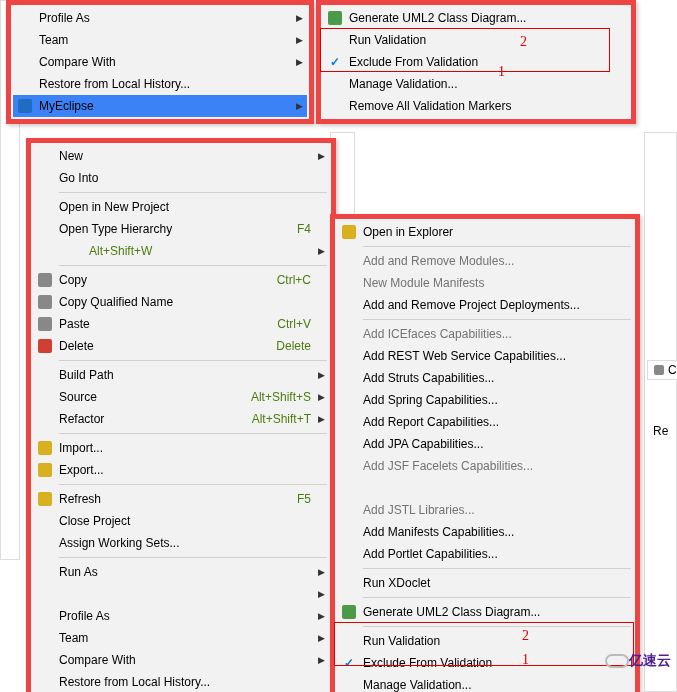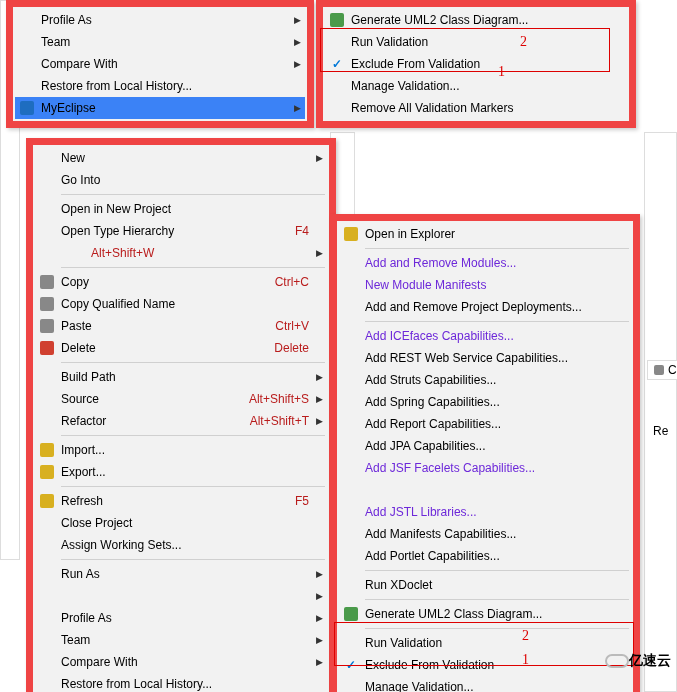--- a/index.html
+++ b/index.html
@@ -7,50 +7,50 @@
       font-family: "Segoe UI", Tahoma, sans-serif;
       font-size: 12px;
       background: #fff;
       width: 677px;
       height: 692px;
       position: relative;
       overflow: hidden;
     }
     .menu {
       background: #f2f2f2;
-      border: 7px solid #ef4444;
+      border: 5px solid #ef4444;
       box-shadow: 2px 2px 4px rgba(0,0,0,0.2);
       position: absolute;
       padding: 2px;
     }
     .menu-item {
       display: flex;
       align-items: center;
       height: 22px;
       padding: 0 18px 0 26px;
       position: relative;
       cursor: default;
       color: #000;
     }
-    .menu-item.disabled { color: #6d28d9; }
+    .menu-item.disabled { color: #737373; }
     .menu-item.highlight { background: #3b82f6; }
     .label { flex: 1; white-space: nowrap; }
-    .shortcut { margin-left: 30px; color: #b91c1c; white-space: nowrap; }
+    .shortcut { margin-left: 30px; color: #4d7c0f; white-space: nowrap; }
     .arrow { position: absolute; right: 4px; font-size: 9px; color: #333; }
     .icon-slot { position: absolute; left: 4px; width: 16px; height: 16px; display:flex; align-items:center; justify-content:center; }
     .sep { height: 1px; background: #d0d0d0; margin: 3px 2px 3px 26px; }
     .redbox { position: absolute; border: 1px solid #d00; pointer-events:none; }
     .anno { position: absolute; color: #d00; font-family: serif; font-size: 14px; }
     .checkmark { color: #0078d7; font-size: 12px; font-weight:bold; }
     .gray-icon { width:14px; height:14px; background:#888; border-radius:2px; }
     .blue-icon { width:14px; height:14px; background:#1e6dc0; border-radius:2px; }
     .green-icon { width:14px; height:14px; background:#4a9a4a; border-radius:2px; }
     .yellow-icon { width:14px; height:14px; background:#d8b020; border-radius:2px; }
     .bg-col { position:absolute; background:#fff; border:1px solid #ddd; }
-    .watermark { position:absolute; right:6px; bottom:22px; color:#000000; font-size:14px; font-weight:bold; display:flex; align-items:center; }
+    .watermark { position:absolute; right:6px; bottom:22px; color:#4c1d95; font-size:14px; font-weight:bold; display:flex; align-items:center; }
     .cloud { width:24px; height:14px; border:2px solid #bbb; border-radius:8px; position:relative;}
     .side-tab { position:absolute; background:#fff; border:1px solid #ddd; padding:2px 6px; font-size:12px; display:flex; align-items:center; gap:4px;}
   </style>
 </head>
 <body>
 
 <div class="bg-col" style="left:0; top:132; width:20px; height:560px;"></div>
 <div class="bg-col" style="left:330px; top:132px; width:25px; height:560px;"></div>
 <div class="bg-col" style="left:644px; top:132px; width:33px; height:560px;"></div>
 

